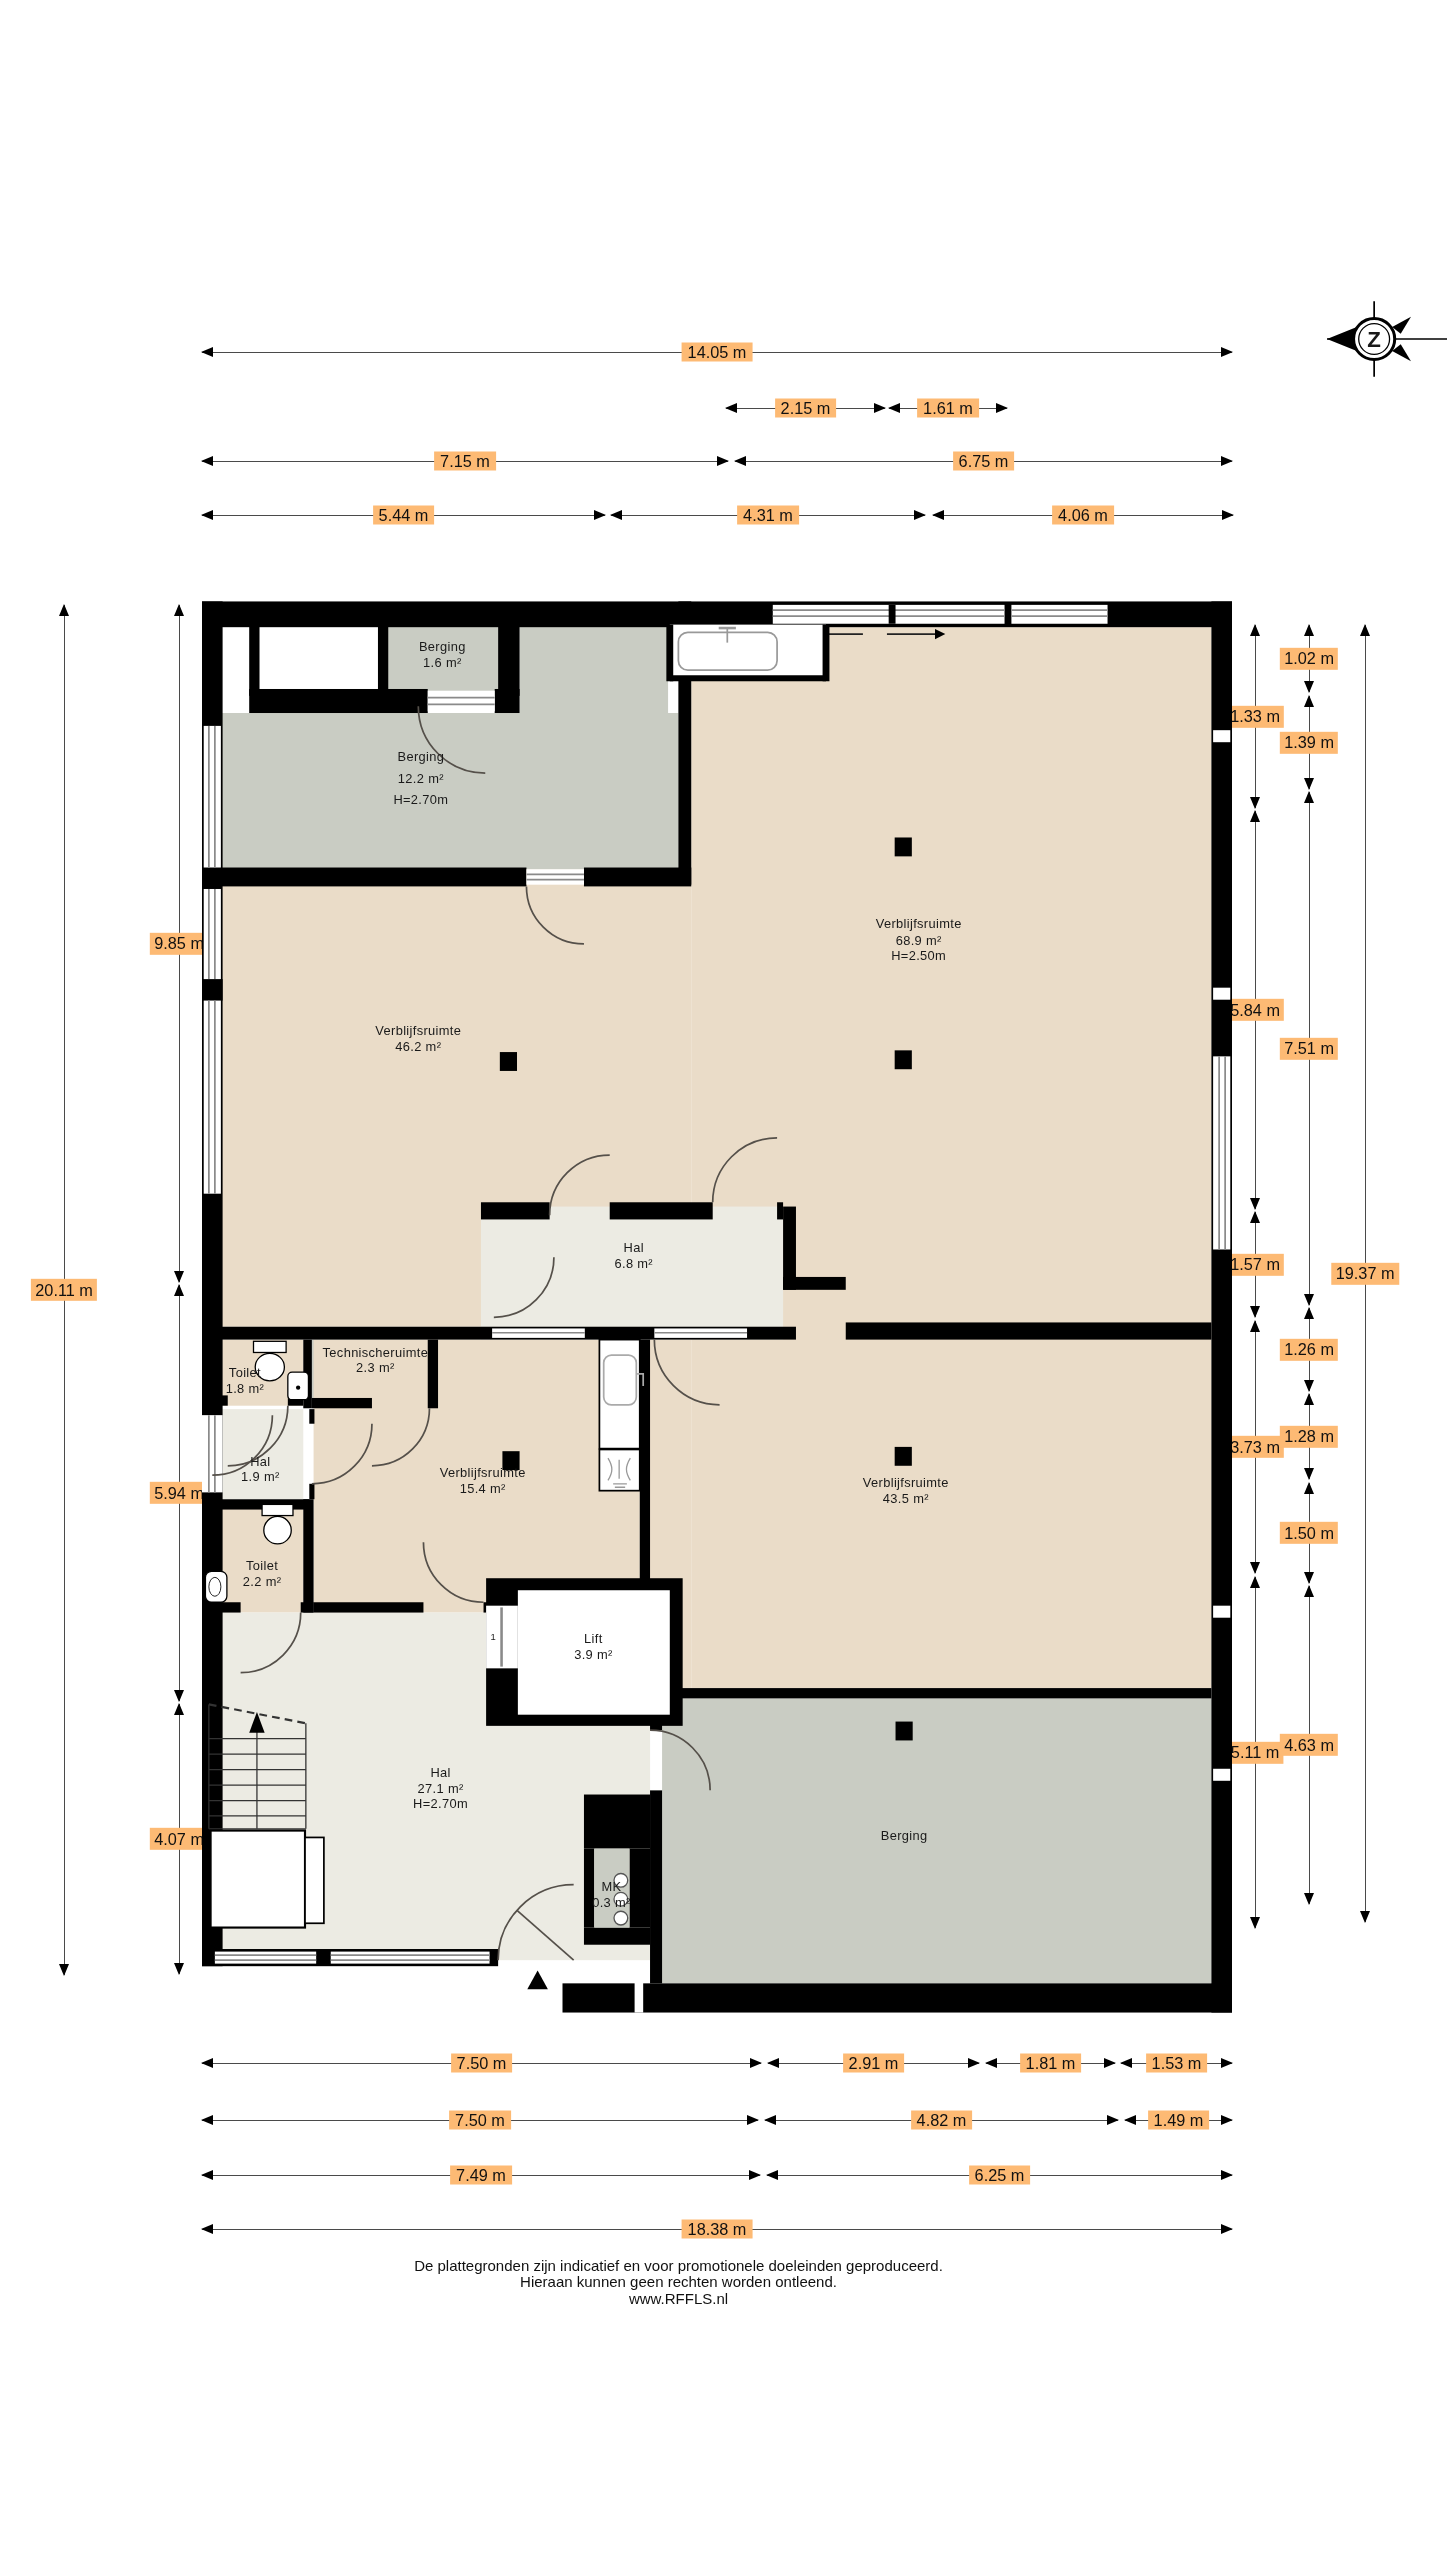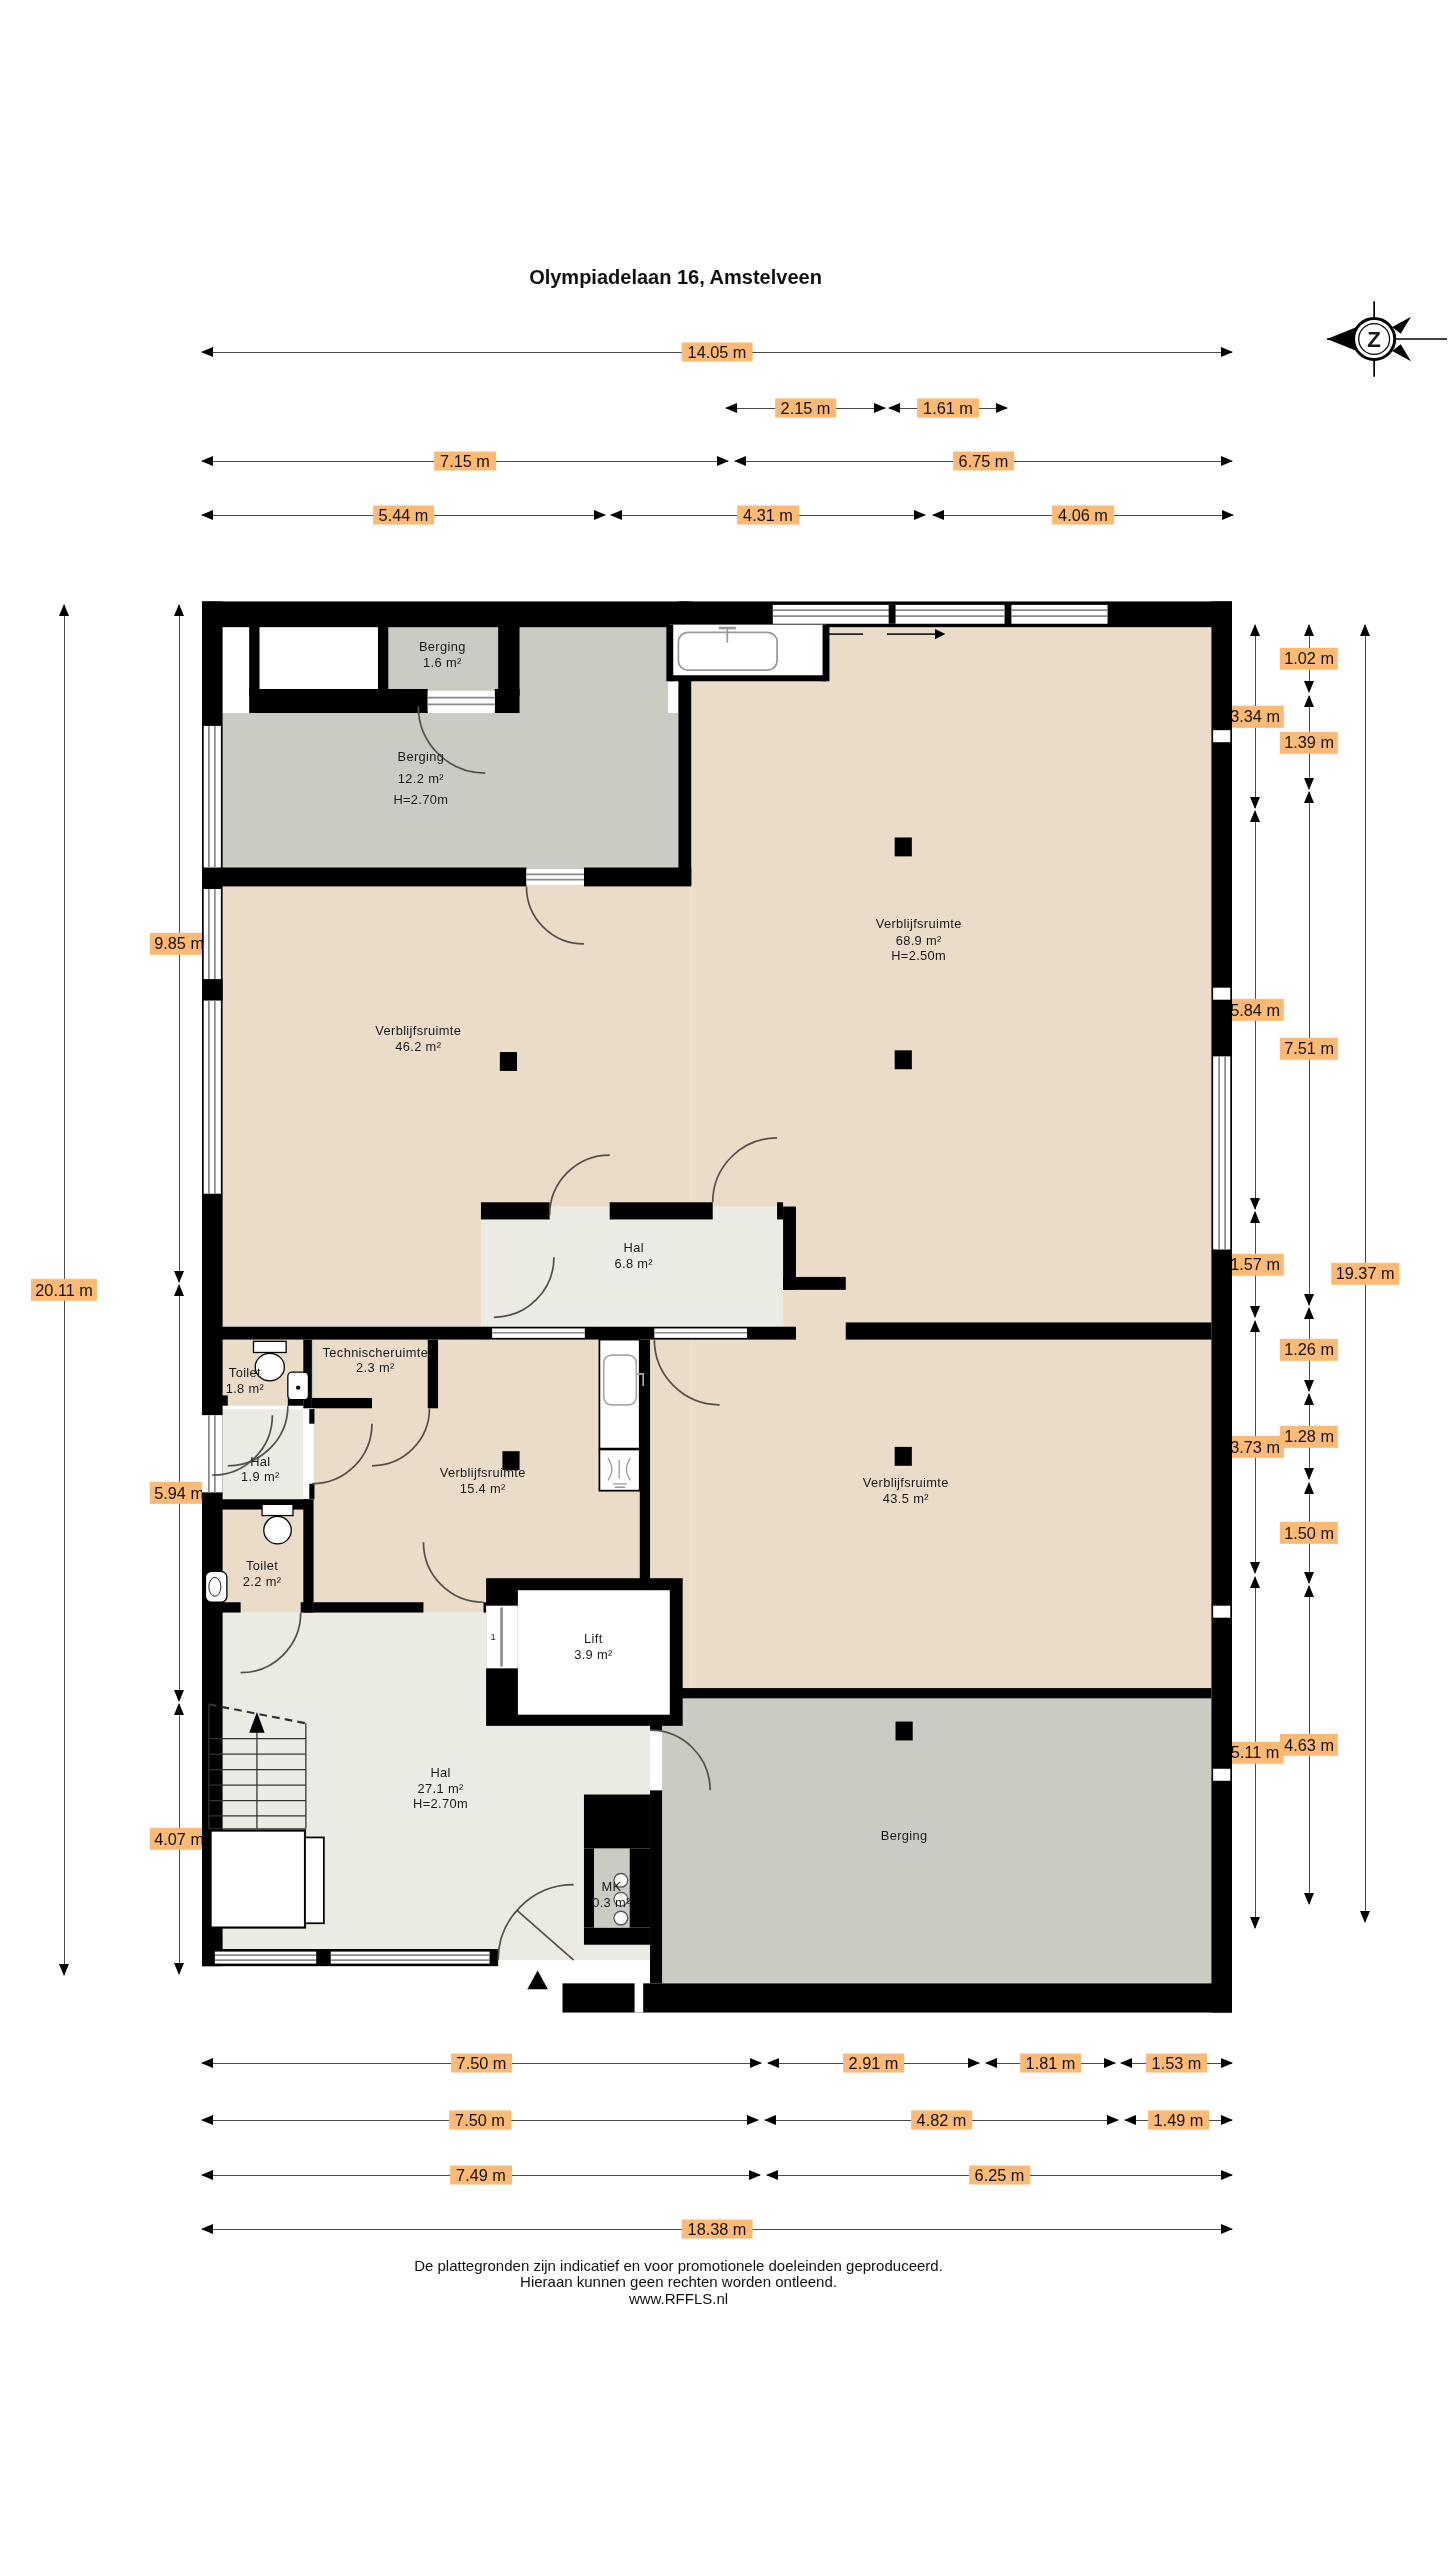--- a/index.html
+++ b/index.html
@@ -27,21 +27,20 @@
   svg text.rm{text-anchor:middle;}
   svg text.small{font-size:11px;}
   #compass{position:absolute;left:1327px;top:296px;}
 </style>
 </head>
 <body>
 
 <div id="page">
 
   <div id="title">
-    <div class="t1">Olympiadelaan 16, Amstelveen</div>
   </div>
 
   <svg id="compass" width="120" height="86" viewBox="0 0 140 100">
     <line x1="0" y1="50" x2="140" y2="50" stroke="#000" stroke-width="2"></line>
     <line x1="55" y1="6" x2="55" y2="94" stroke="#000" stroke-width="2"></line>
     <polygon points="0,50 42,33 33,50 42,67" fill="#000"></polygon>
     <polygon points="76,36 98,24 86,44" fill="#000"></polygon>
     <polygon points="76,64 98,76 86,56" fill="#000"></polygon>
     <circle cx="55" cy="50" r="24" fill="#fff" stroke="#000" stroke-width="3.5"></circle>
     <circle cx="55" cy="50" r="18" fill="#fff" stroke="#000" stroke-width="1.5"></circle>
@@ -157,21 +156,21 @@
     </div>
   <div class="dv" style="left:64px;top:605px;height:1370px">
       <i class="a au"></i>
       <i class="a ad"></i>
       <span class="dl">20.11 m</span>
     </div>
 
   <div class="dv" style="left:1255px;top:625px;height:183px">
       <i class="a au"></i>
       <i class="a ad"></i>
-      <span class="dl">3.34 m</span>
+      <span class="dl">1.33 m</span>
     </div>
   <div class="dv" style="left:1255px;top:811px;height:398px">
       <i class="a au"></i>
       <i class="a ad"></i>
       <span class="dl">5.84 m</span>
     </div>
   <div class="dv" style="left:1255px;top:1212px;height:105px">
       <i class="a au"></i>
       <i class="a ad"></i>
       <span class="dl">1.57 m</span>

